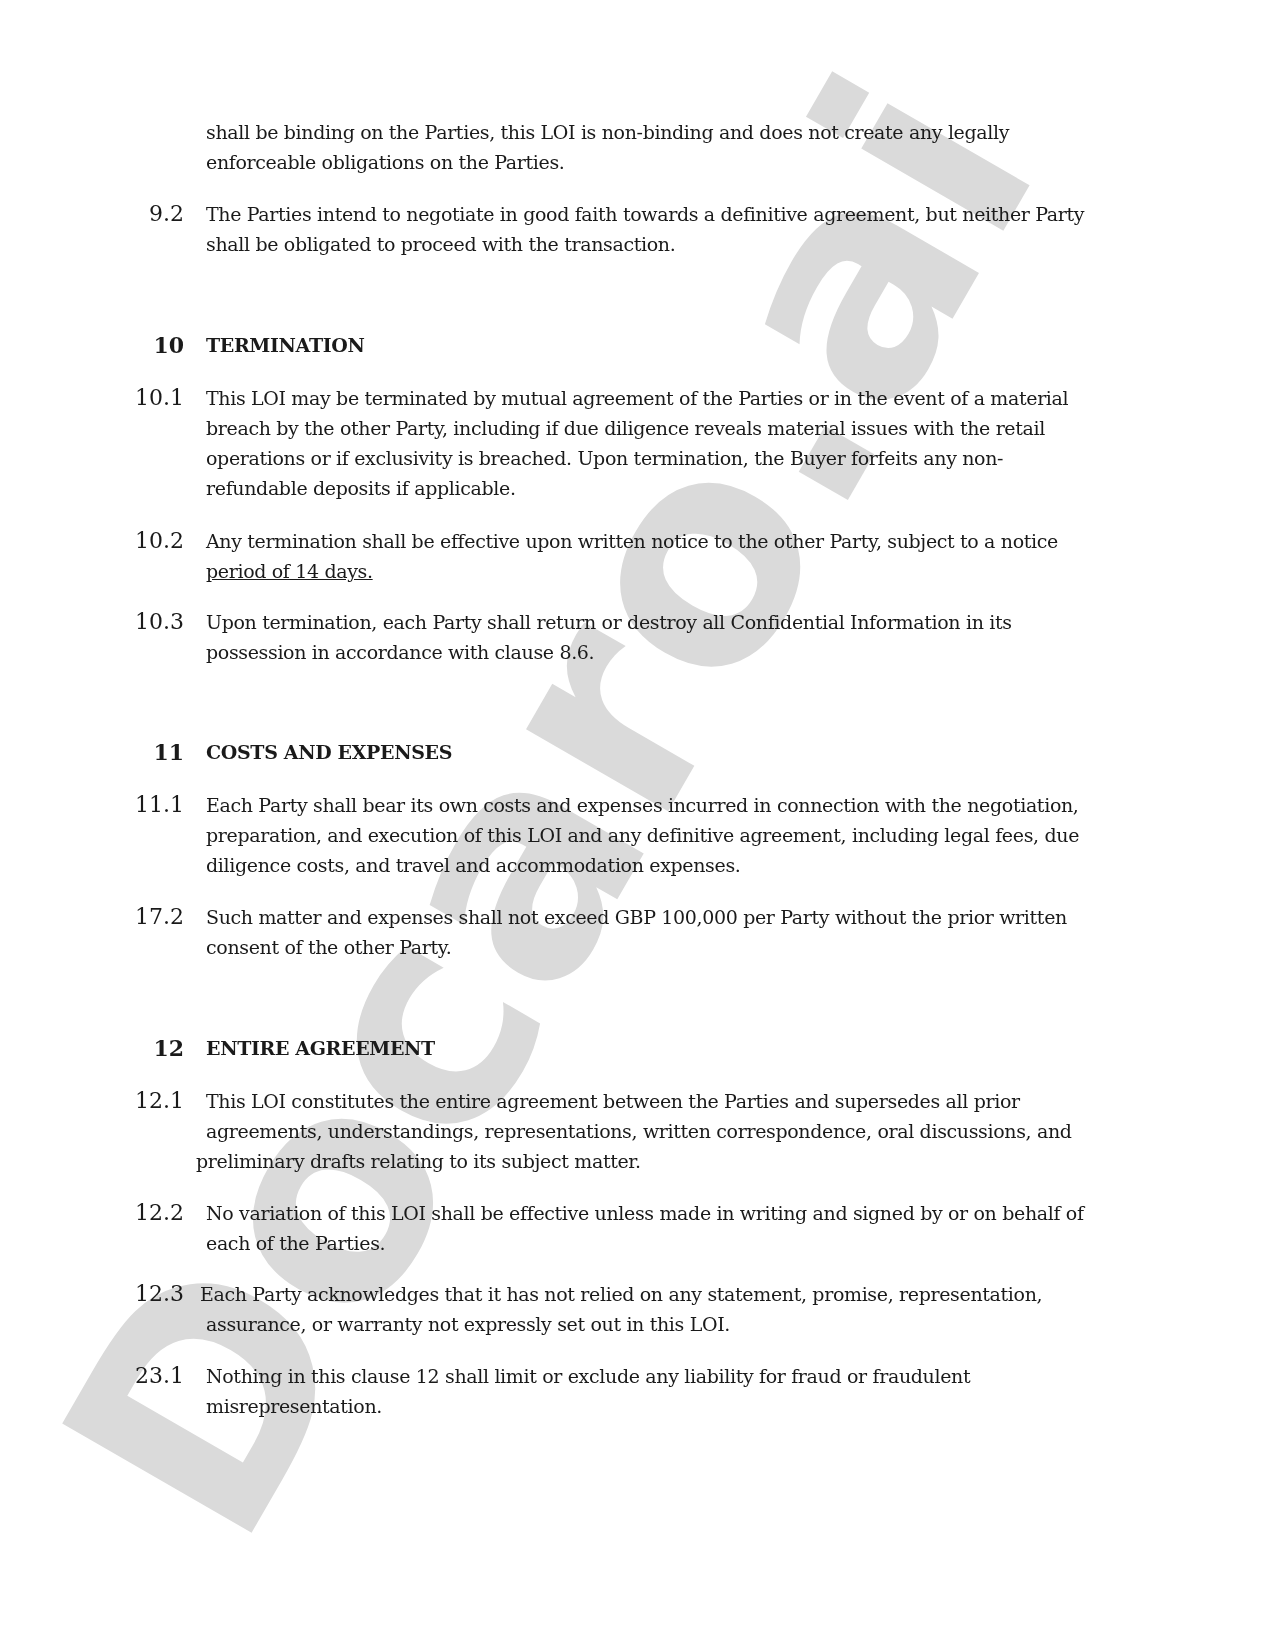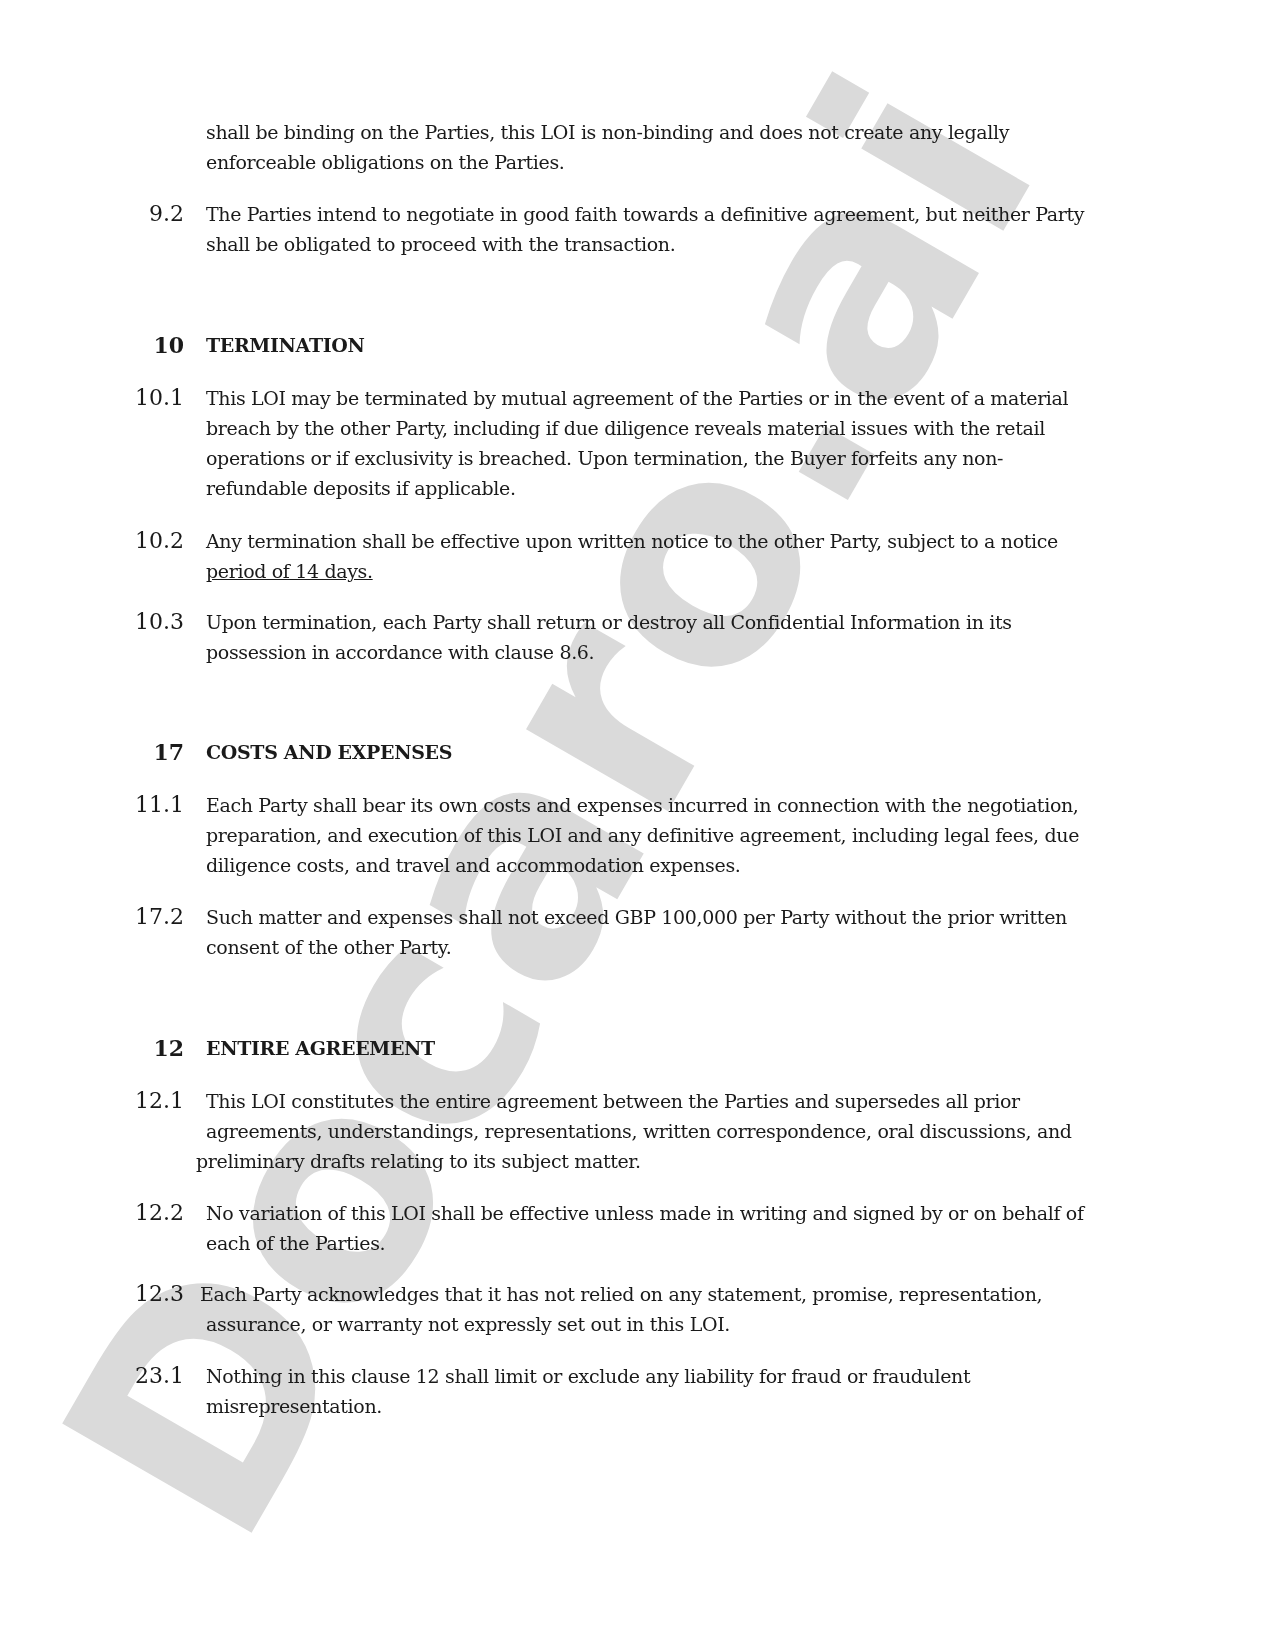--- a/index.html
+++ b/index.html
@@ -53,21 +53,21 @@
       <div class="line" style="left:206px; top:556px;text-decoration:underline;">period of 14 days.</div>
     </div>
 
     <div class="para">
       <div class="num" style="left:124px; top:607px;">10.3</div>
       <div class="line" style="left:206px; top:607px;">Upon termination, each Party shall return or destroy all Confidential Information in its</div>
       <div class="line" style="left:206px; top:637px;">possession in accordance with clause 8.6.</div>
     </div>
 
     <div class="para">
-      <div class="num heading" style="left:124px; top:737px;">17</div>
+      <div class="num heading" style="left:124px; top:737px;">11</div>
       <div class="line heading" style="left:206px; top:737px;">COSTS AND EXPENSES</div>
     </div>
 
     <div class="para">
       <div class="num" style="left:124px; top:790px;">11.1</div>
       <div class="line" style="left:206px; top:790px;">Each Party shall bear its own costs and expenses incurred in connection with the negotiation,</div>
       <div class="line" style="left:206px; top:820px;">preparation, and execution of this LOI and any definitive agreement, including legal fees, due</div>
       <div class="line" style="left:206px; top:850px;">diligence costs, and travel and accommodation expenses.</div>
     </div>
 

